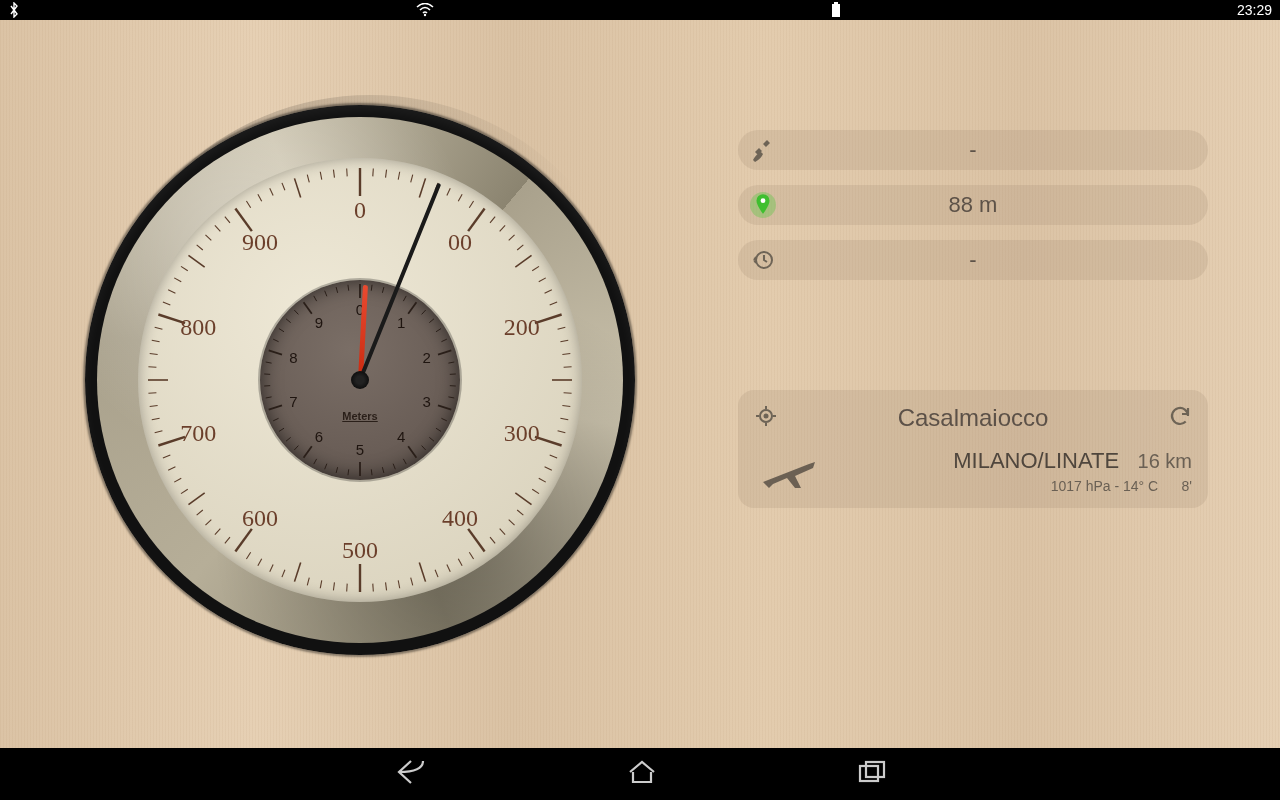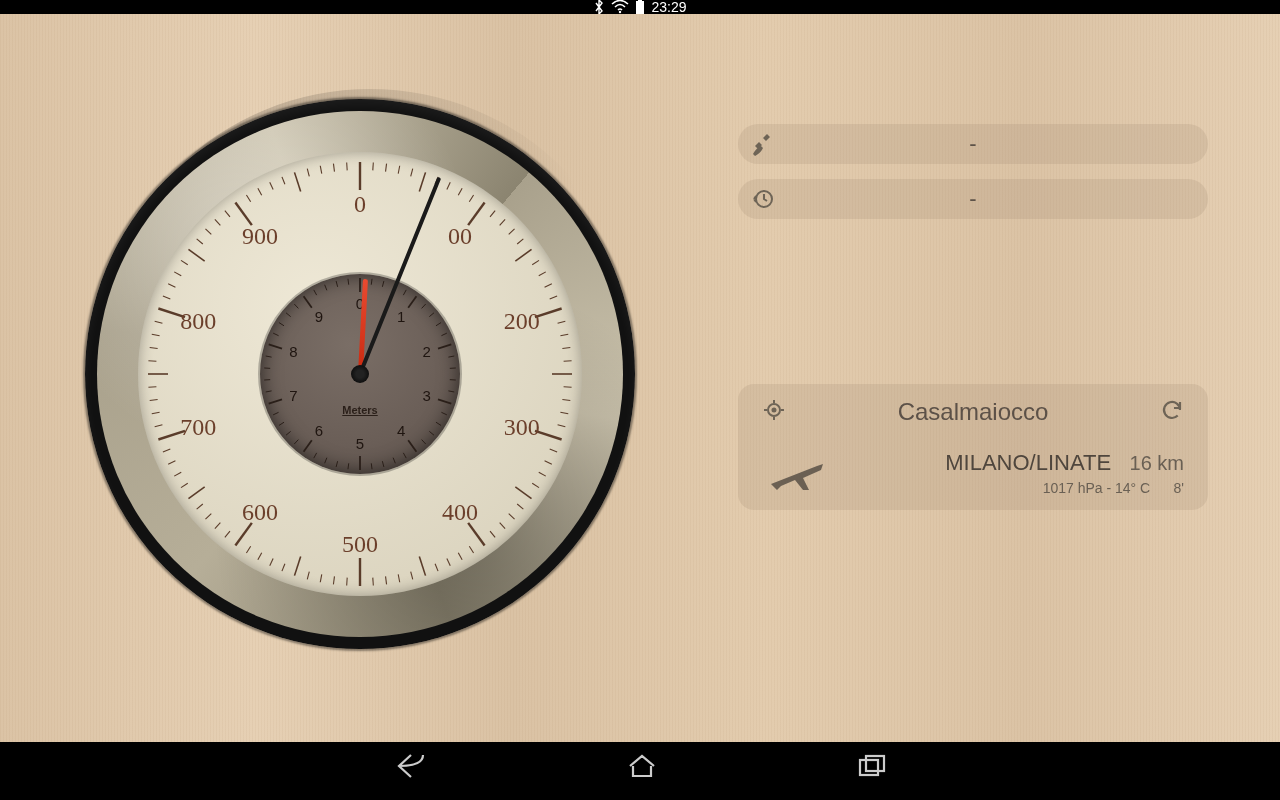--- a/index.html
+++ b/index.html
@@ -5,24 +5,24 @@
   * { margin: 0; padding: 0; box-sizing: border-box; }
   body {
     width: 1280px;
     height: 800px;
     background: #000;
     font-family: sans-serif;
     overflow: hidden;
     position: relative;
   }
   .status-bar {
-    height: 14px;
+    height: 20px;
     background: #000;
     display: flex;
-    justify-content: center;
+    justify-content: space-between;
     align-items: center;
     padding: 0 8px;
     color: #fff;
     font-size: 14px;
     gap: 6px;
   }
   .status-bar svg { fill: #fff; }
   .wood-bg {
     width: 1280px;
     height: 728px;
@@ -123,26 +123,26 @@
     position: relative;
   }
   .pill .icon { width: 50px; display:flex; justify-content:center; }
   .pill .val { flex: 1; text-align: center; font-size: 22px; padding-right: 50px; }
   .card {
     position: absolute;
     top: 260px;
     width: 470px;
     border-radius: 16px;
     background: rgba(150,130,105,0.18);
-    padding: 14px 24px;
+    padding: 14px 16px;
   }
   .card-row1 { display:flex; align-items:center; justify-content:space-between; }
   .card-row1 .loc { flex:1; text-align:center; font-size: 24px; color:#5c5148; }
   .card-row2 {
-    display:flex; align-items:flex-start; margin-top: 24px;
+    display:flex; align-items:flex-start; margin-top: 16px;
   }
   .card-row2 .plane { width: 70px; display:flex; justify-content:center; padding-top:4px;}
   .card-row2 .info { flex:1; text-align:right; }
   .card-row2 .name { font-size: 22px; color:#4f463d; display:inline-block; margin-right:14px; }
   .card-row2 .dist { font-size: 20px; color:#6a6054; }
   .card-row2 .wx   { font-size: 14px; color:#6a6054; margin-top: 4px; }
   .nav-bar {
     height: 48px;
     background: #000;
     display:flex; justify-content:center; align-items:center; gap: 200px;
@@ -359,20 +359,30 @@
     <div class="pill">
       <span class="icon">
         <svg width="24" height="24" viewBox="0 0 24 24" fill="#6e6456">
             <path d="M4 14l4-4 3 3-4 4zM12 6l3 3 4-4-3-3zM2 22c3-6 8-8 8-8l2 2s-2 5-8 8z"></path>
           </svg>
       </span>
       <span class="val">-</span>
     </div>
     <div class="pill">
       <span class="icon">
+        <svg width="26" height="26" viewBox="0 0 24 24">
+            <circle cx="12" cy="12" r="12" fill="rgba(80,200,60,.35)"></circle>
+            <path fill="#3fbf2f" d="M12 2a6 6 0 016 6c0 4.5-6 12-6 12S6 12.5 6 8a6 6 0 016-6z"></path>
+            <circle cx="12" cy="8" r="2.2" fill="#fff"></circle>
+          </svg>
+      </span>
+      <span class="val">88 m</span>
+    </div>
+    <div class="pill">
+      <span class="icon">
         <svg width="24" height="24" viewBox="0 0 24 24" fill="none" stroke="#6e6456" stroke-width="2">
             <circle cx="13" cy="12" r="8"></circle>
             <path d="M13 7v5l3 2M3 12l2-3M3 12l2 3"></path>
           </svg>
       </span>
       <span class="val">-</span>
     </div>
 
     <div class="card">
       <div class="card-row1">

